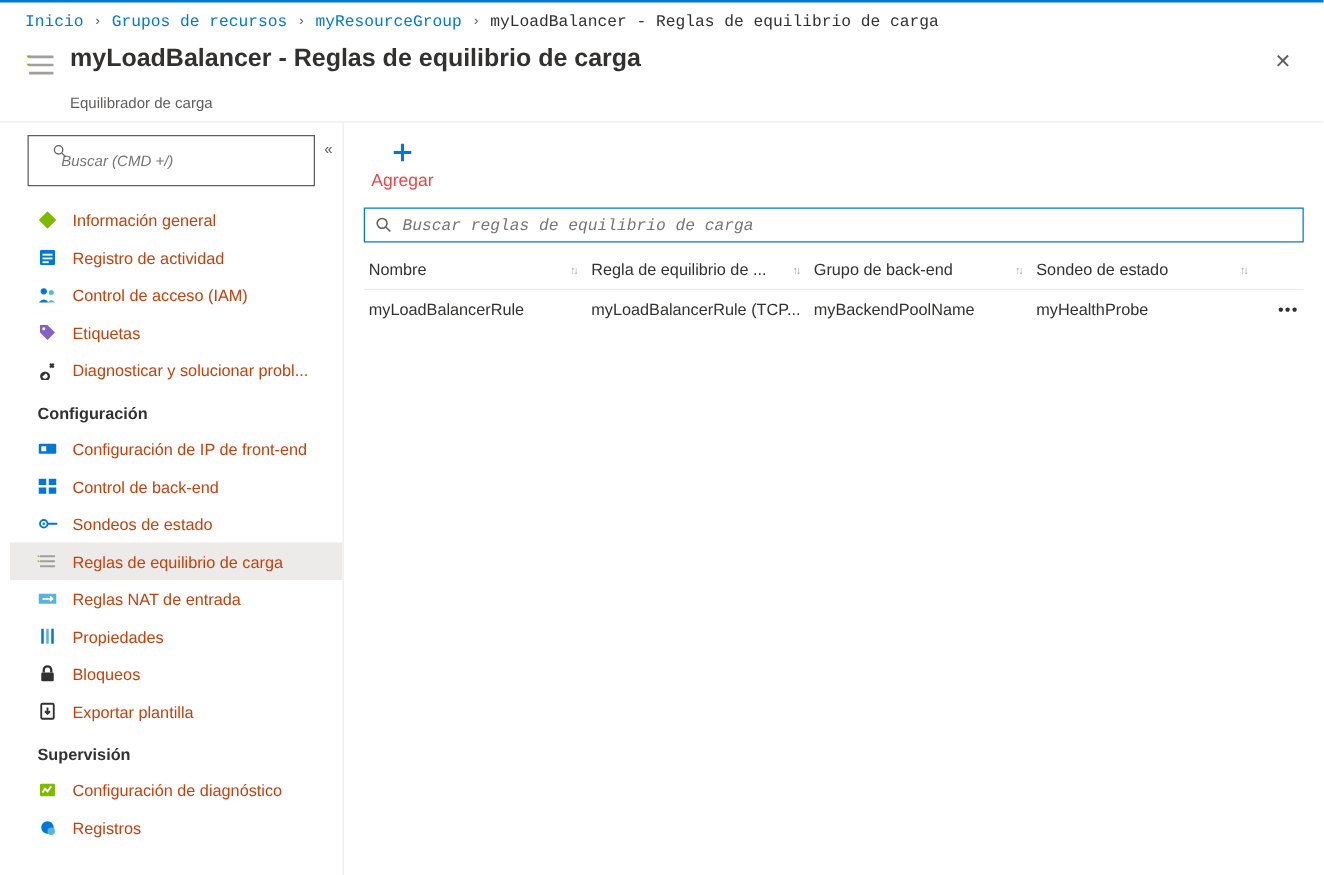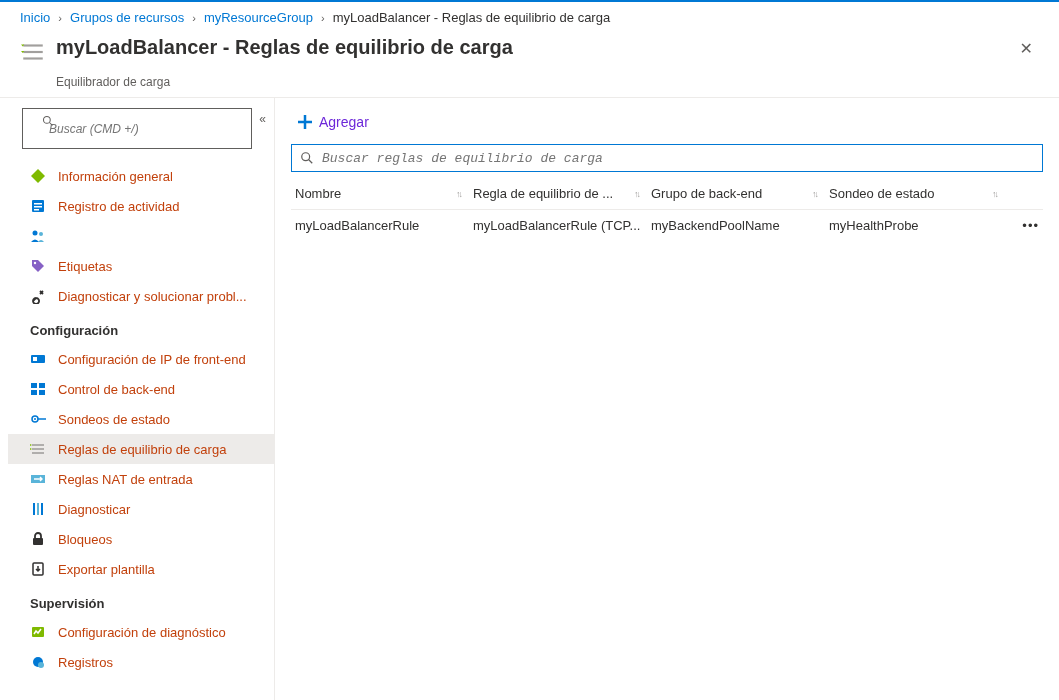--- a/index.html
+++ b/index.html
@@ -16,20 +16,21 @@
     height: 2px;
     background: #0078d4;
   }
   .breadcrumb {
     display: flex;
     align-items: center;
     gap: 8px;
     padding: 8px 20px 4px 20px;
     font-size: 13px;
     color: #323130;
+    font-family: Liberation Mono, monospace;
   }
   .breadcrumb .crumb-link { color: #0078d4; cursor: pointer; }
   .breadcrumb .sep { color: #605e5c; font-size: 11px; }
   .breadcrumb .crumb-current { color: #323130; }
 
   .header {
     display: flex;
     align-items: flex-start;
     padding: 6px 20px 8px 20px;
     gap: 10px;
@@ -114,23 +115,24 @@
     gap: 6px;
     padding: 6px 0 10px 0;
   }
   .toolbar .add-btn {
     display: flex;
     align-items: center;
     gap: 6px;
     background: none;
     border: none;
     font-size: 14px;
-    color: #6d28d9;
+    color: #ef4444;
     cursor: pointer;
     padding: 4px 6px;
+    flex-direction: column;
   }
   .toolbar .add-btn .plus-icon { width: 16px; height: 16px; color: #0078d4; }
 
   .filter-row {
     margin-bottom: 6px;
   }
   .filter-row .filter-box {
     display: flex;
     align-items: center;
     border: 1px solid #0078d4;
@@ -234,20 +236,21 @@
     </div>
     <div class="nav-item">
       <span class="nav-icon">
           <svg viewBox="0 0 16 16" width="16" height="16">
             <circle cx="5" cy="5" r="2.5" fill="#0078d4"></circle>
             <path d="M1 14 q4-5 8 0" fill="#0078d4"></path>
             <circle cx="11" cy="6" r="2" fill="#59b4d9"></circle>
             <path d="M8 14 q3-4 6 0" fill="#59b4d9"></path>
           </svg>
         </span>
+      <span class="label">Control de acceso (IAM)</span>
     </div>
     <div class="nav-item">
       <span class="nav-icon">
           <svg viewBox="0 0 16 16" width="16" height="16">
             <path d="M2 2 h6 l6 6 -6 6 -6-6 z" fill="#8661c5"></path>
             <circle cx="5" cy="5" r="1.2" fill="#fff"></circle>
           </svg>
         </span>
       <span class="label">Etiquetas</span>
     </div>
@@ -315,21 +318,21 @@
       <span class="label">Reglas NAT de entrada</span>
     </div>
     <div class="nav-item">
       <span class="nav-icon">
           <svg viewBox="0 0 16 16" width="16" height="16">
             <rect x="3" y="2" width="2" height="12" fill="#0078d4"></rect>
             <rect x="7" y="2" width="2" height="12" fill="#59b4d9"></rect>
             <rect x="11" y="2" width="2" height="12" fill="#0078d4"></rect>
           </svg>
         </span>
-      <span class="label">Diagnosticar</span>
+      <span class="label">Propiedades</span>
     </div>
     <div class="nav-item">
       <span class="nav-icon">
           <svg viewBox="0 0 16 16" width="16" height="16">
             <rect x="3" y="7" width="10" height="7" rx="1" fill="#323130"></rect>
             <path d="M5 7 v-2 a3 3 0 0 1 6 0 v2" stroke="#323130" stroke-width="1.8" fill="none"></path>
           </svg>
         </span>
       <span class="label">Bloqueos</span>
     </div>

